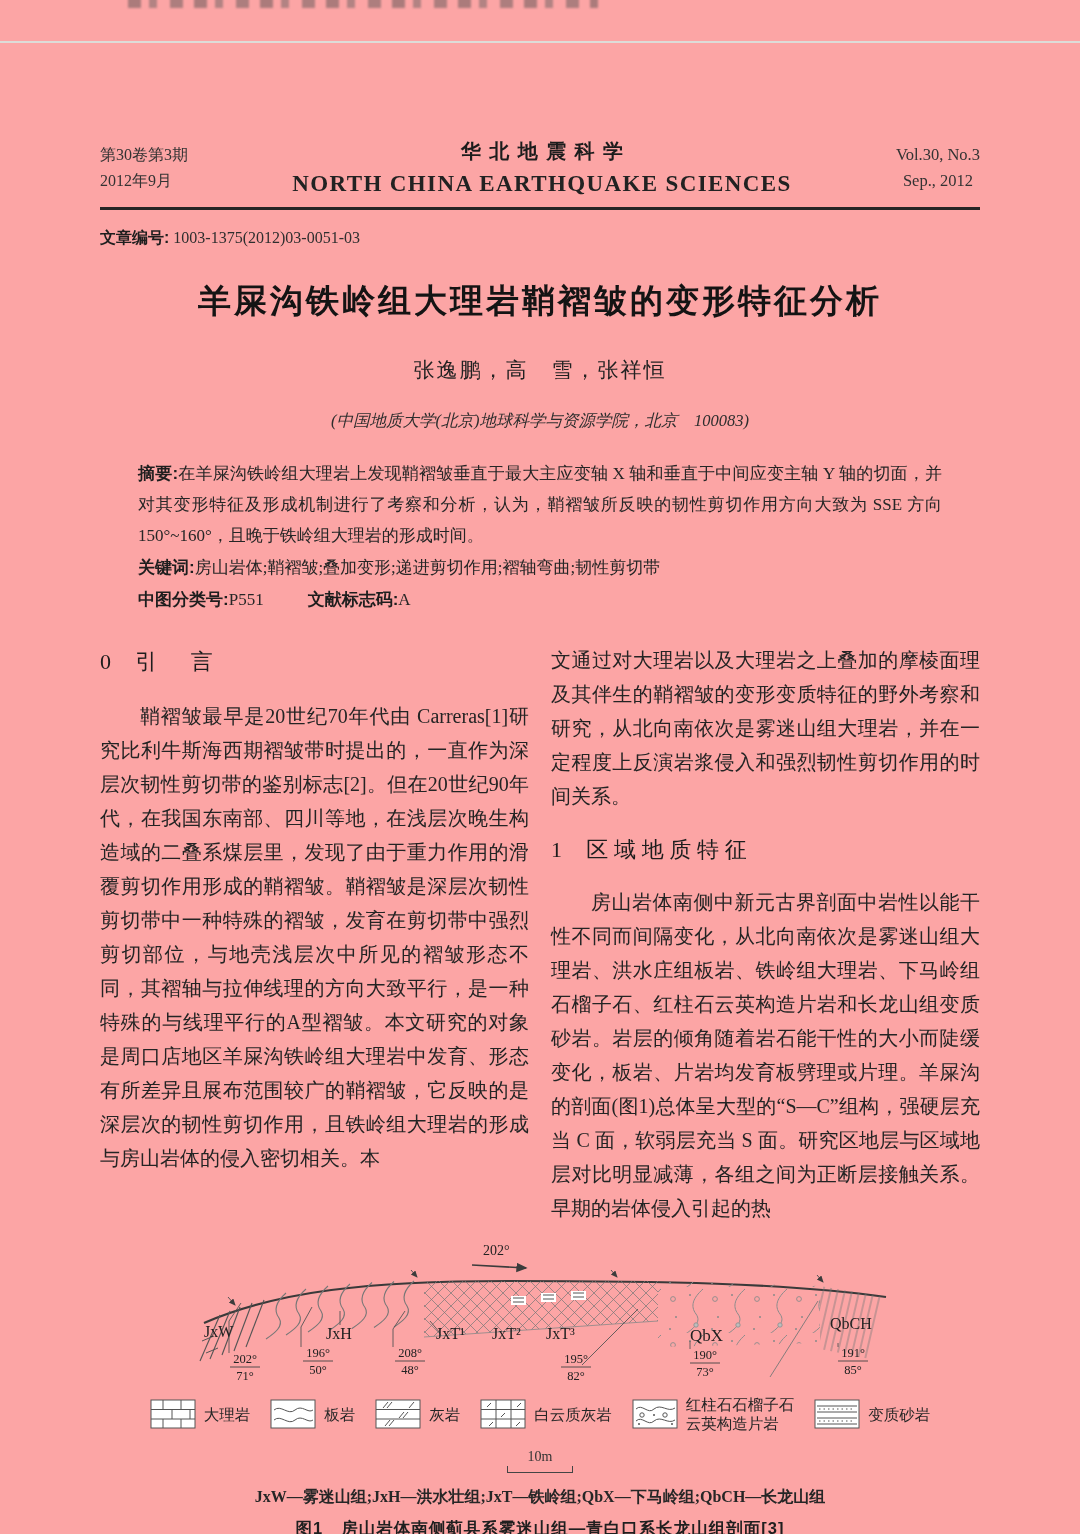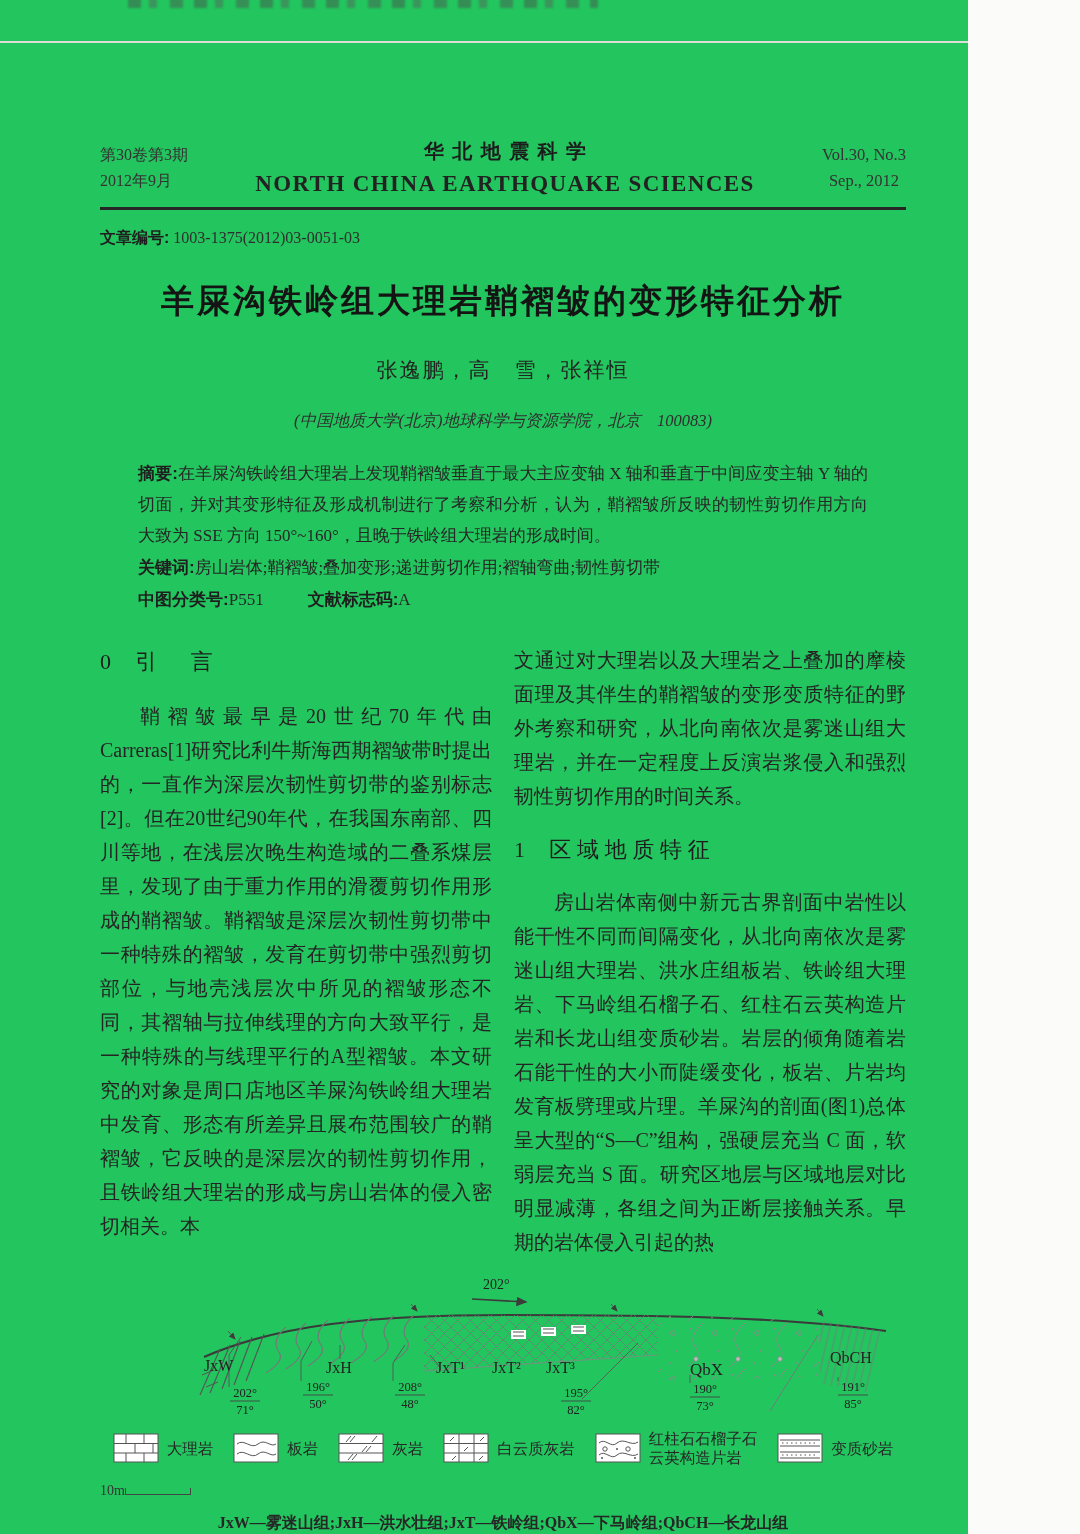--- a/index.html
+++ b/index.html
@@ -1,17 +1,17 @@
 <!DOCTYPE html>
 <html><head>
 <meta charset="utf-8">
 <style>
   html,body{margin:0;padding:0;background:#fbfbf9;}
-  .page{position:relative;width:968px;height:1534px;box-sizing:border-box;
-        padding:138px 62px 0 100px;overflow:hidden;background:#22c55e;
+  .page{position:relative;width:1080px;height:1534px;box-sizing:border-box;
+        padding:138px 100px 0 100px;overflow:hidden;background:#fca5a5;
         font-family:"Liberation Serif","DejaVu Serif",serif;color:#2b2b2b;}
   .top-artifact{position:absolute;top:-2px;left:128px;width:470px;height:10px;opacity:.45;
         filter:blur(1.1px);
         background:repeating-linear-gradient(90deg,#4a4a4a 0 13px,transparent 13px 21px,
         #5a5a5a 21px 29px,transparent 29px 42px,#4f4f4f 42px 55px,transparent 55px 66px);}
   .top-rule{position:absolute;top:41px;left:0;width:1080px;border-top:2px solid #dddcd8;}
 
   .masthead{display:flex;justify-content:space-between;align-items:center;}
   .mh-side{font-size:16px;line-height:26px;color:#333;}
   .mh-side.right{text-align:center;font-size:16.5px;}
@@ -48,21 +48,21 @@
   .ft{font-size:14px;}
   .fl{font-size:16px;}
   .flb{font-size:17px;}
   .ff{font-size:12.5px;}
 
   .legend{display:flex;justify-content:center;align-items:center;gap:20px;margin-top:4px;}
   .li{display:flex;align-items:center;gap:8px;}
   .lic{display:block;}
   .ll{font-size:15.5px;white-space:pre-line;line-height:19px;color:#262626;}
 
-  .scalebar{margin-top:16px;display:flex;align-items:center;}
+  .scalebar{margin-top:16px;display:flex;flex-direction:column;align-items:center;}
   .sb-label{font-size:14px;color:#333;}
   .sb-line{width:64px;height:6px;border-left:1.5px solid #444;border-right:1.5px solid #444;
         border-bottom:1.5px solid #444;margin-top:1px;}
 
   .cap1{margin-top:14px;text-align:center;font-size:16px;color:#262626;font-weight:bold;}
   .cap2{margin-top:10px;text-align:center;font-size:16.5px;color:#1f1f1f;
         font-family:"Liberation Sans","DejaVu Sans",sans-serif;font-weight:600;letter-spacing:1px;}
   .cap2 .gap{display:inline-block;width:18px;}
 </style>
 </head>

